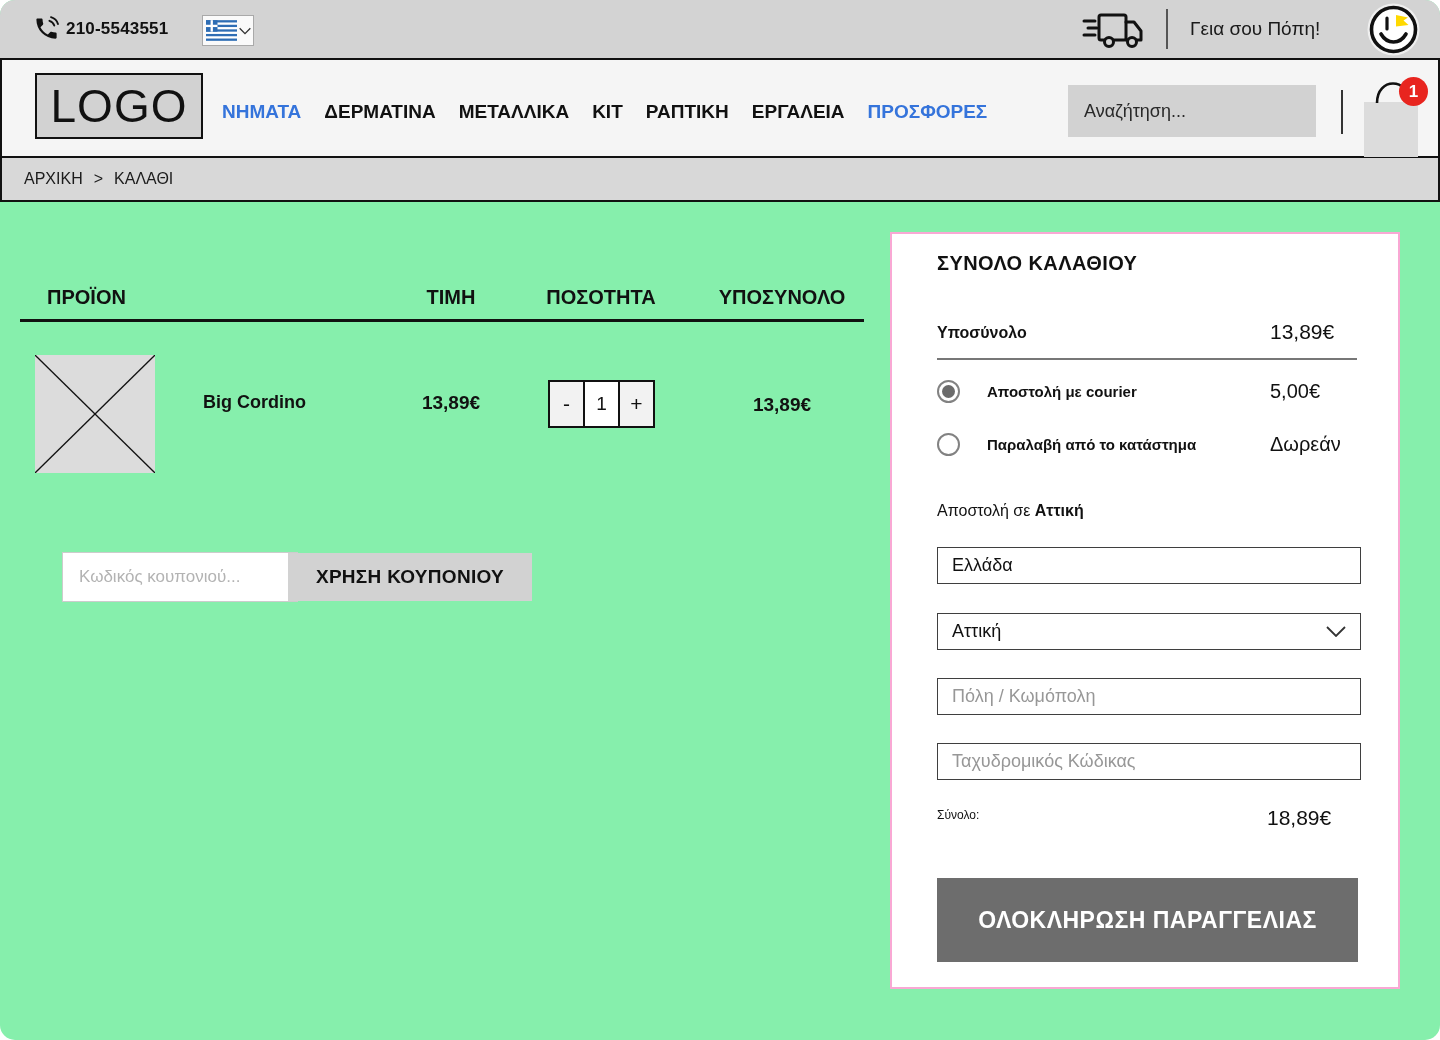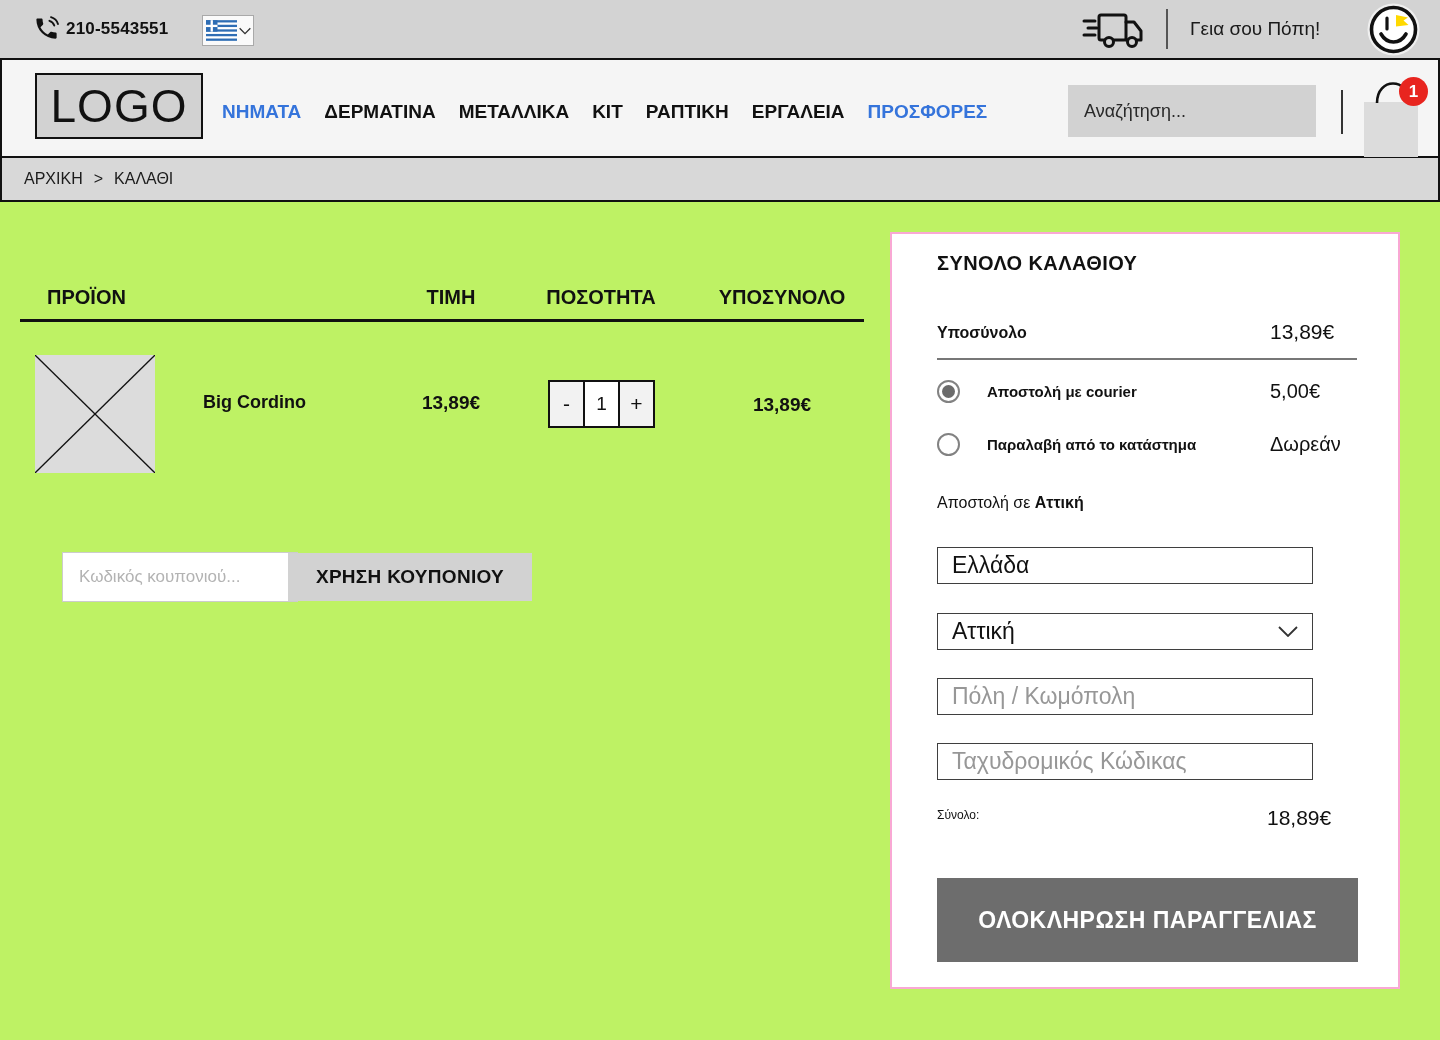--- a/index.html
+++ b/index.html
@@ -1,19 +1,19 @@
 <!DOCTYPE html>
 <html><head>
 <meta charset="utf-8">
 <style>
   * { margin:0; padding:0; box-sizing:border-box; }
   html,body { background:#fff; }
   .root {
-    position:relative; width:1440px; height:1040px; background:#bef264;
-    font-family:"Liberation Sans", sans-serif; color:#111; overflow:hidden;
+    position:relative; width:1440px; height:1040px; background:#86efac;
+    font-family:"Liberation Sans", sans-serif; color:#111; overflow:hidden;border-radius:15px;
   }
   .abs { position:absolute; }
 
   
   .topbar { left:0; top:0; width:1440px; height:58px; background:#d3d3d3; }
   .phone-num { left:66px; top:19px; font-size:17px; font-weight:bold; letter-spacing:.2px; }
   .flag-box { left:202px; top:15px; width:52px; height:31px; background:#fafafa;
     border:1px solid #a9a9a9; display:flex; align-items:center; justify-content:center; gap:2px; }
   .greeting { left:1190px; top:18px; font-size:19px; color:#1a1a1a; }
   .tb-divider { left:1166px; top:9px; width:2px; height:40px; background:#555; }
@@ -71,23 +71,23 @@
   .panel-title { left:45px; top:18px; font-size:20px; font-weight:bold; letter-spacing:.4px; }
   .sub-label { left:45px; top:90px; font-size:16px; font-weight:bold; }
   .sub-value { left:378px; top:86px; font-size:21px; }
   .panel-hr { left:45px; top:124px; width:420px; height:2px; background:#777; }
   .opt-row { left:45px; height:26px; display:flex; align-items:center; gap:27px; cursor:pointer; }
   .radio { width:23px; height:23px; border-radius:50%; border:2px solid #828282; background:#fff;
     flex:0 0 auto; display:flex; align-items:center; justify-content:center; }
   .radio .dot { width:13px; height:13px; border-radius:50%; background:#6b6b6b; }
   .opt-label { font-size:15px; font-weight:bold; }
   .opt-price { font-size:20px; }
-  .shipto { left:45px; top:260px; font-size:16px; }
-  .field { left:45px; width:376px; height:37px; border:1.5px solid #3f3f3f; background:#fff;
-    font-size:23px; font-family:inherit; color:#111; padding:4px 14px; outline:none;
+  .shipto { left:45px; top:268px; font-size:16px; }
+  .field { left:45px; width:424px; height:37px; border:1.5px solid #3f3f3f; background:#fff;
+    font-size:18px; font-family:inherit; color:#111; padding:4px 14px; outline:none;
     display:flex; align-items:center; }
   input.field::placeholder { color:#979797; opacity:1; }
   .select-field { justify-content:space-between; cursor:pointer; }
   .total-label { left:45px; top:574px; font-size:12px; font-weight:normal; }
   .total-value { left:375px; top:572px; font-size:21px; }
   .checkout-btn { left:45px; top:644px; width:421px; height:84px; background:#6d6d6d; border:none;
     color:#fff; font-family:inherit; font-size:23px; font-weight:bold; letter-spacing:.5px;
     display:flex; align-items:center; justify-content:center; cursor:pointer; }
 </style>
 </head>

